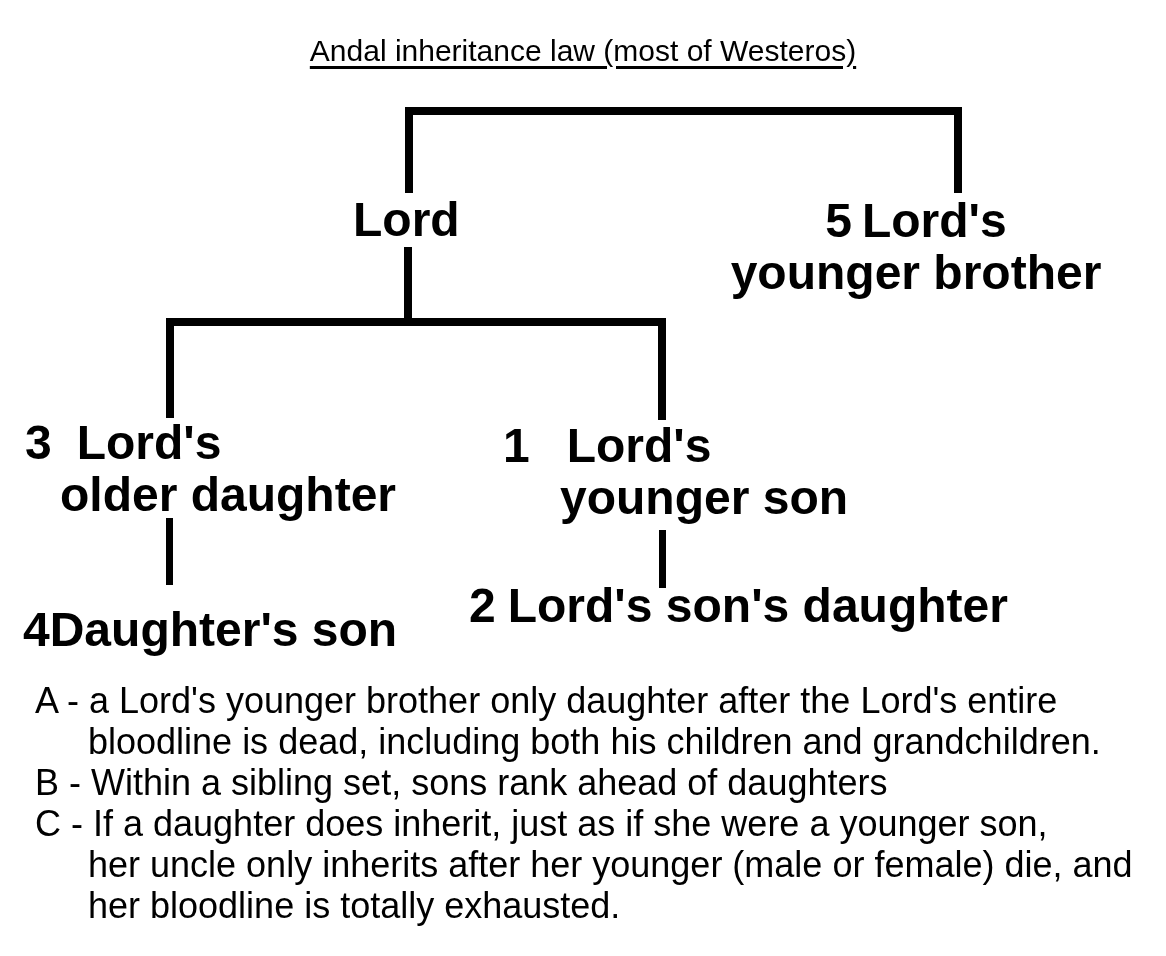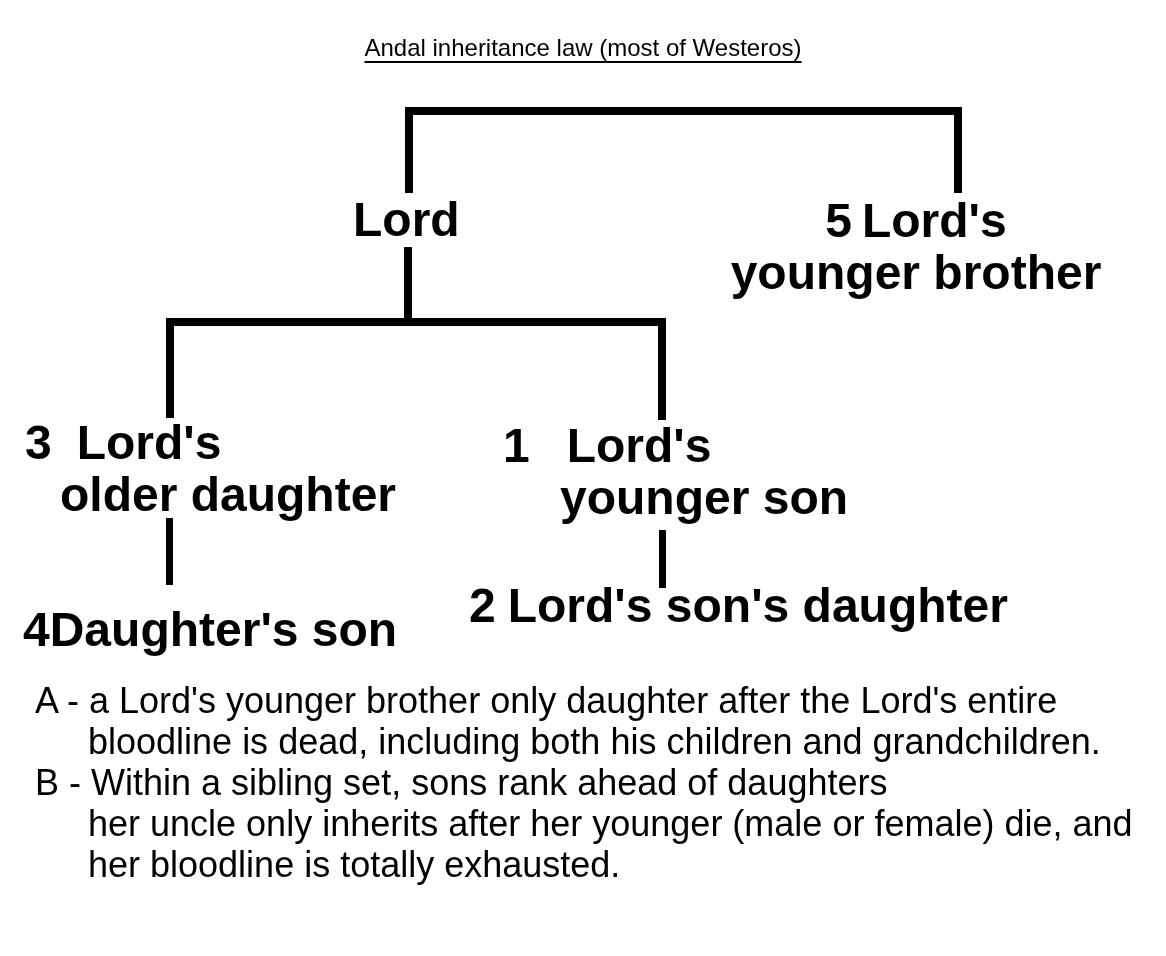--- a/index.html
+++ b/index.html
@@ -15,21 +15,21 @@
     font-family: "Liberation Sans", sans-serif;
     color: #000000;
     overflow: hidden;
   }
   .title {
     position: absolute;
     top: 34px;
     left: 0;
     width: 100%;
     text-align: center;
-    font-size: 24px;
+    font-size: 30px;
     font-weight: 400;
     text-decoration: underline;
     text-underline-offset: 5px;
     white-space: nowrap;
   }
   .line {
     position: absolute;
     background: #000000;
   }
   .node {
@@ -105,17 +105,18 @@
   </div>
 
   <div class="node node-2">
     <span class="rank">2</span><span class="name1">Lord's son's daughter</span>
   </div>
 
   <div class="notes">
     <div class="note-line">A - a Lord's younger brother only daughter after the Lord's entire</div>
     <div class="note-line note-cont">bloodline is dead, including both his children and grandchildren.</div>
     <div class="note-line">B - Within a sibling set, sons rank ahead of daughters</div>
+    <div class="note-line">C - If a daughter does inherit, just as if she were a younger son,</div>
     <div class="note-line note-cont"><span>her uncle only inherits after </span><span class="u">her</span><span> younger (male or female) die, and</span></div>
     <div class="note-line note-cont">her bloodline is totally exhausted.</div>
   </div>
 
 </div>
 
 </body></html>

